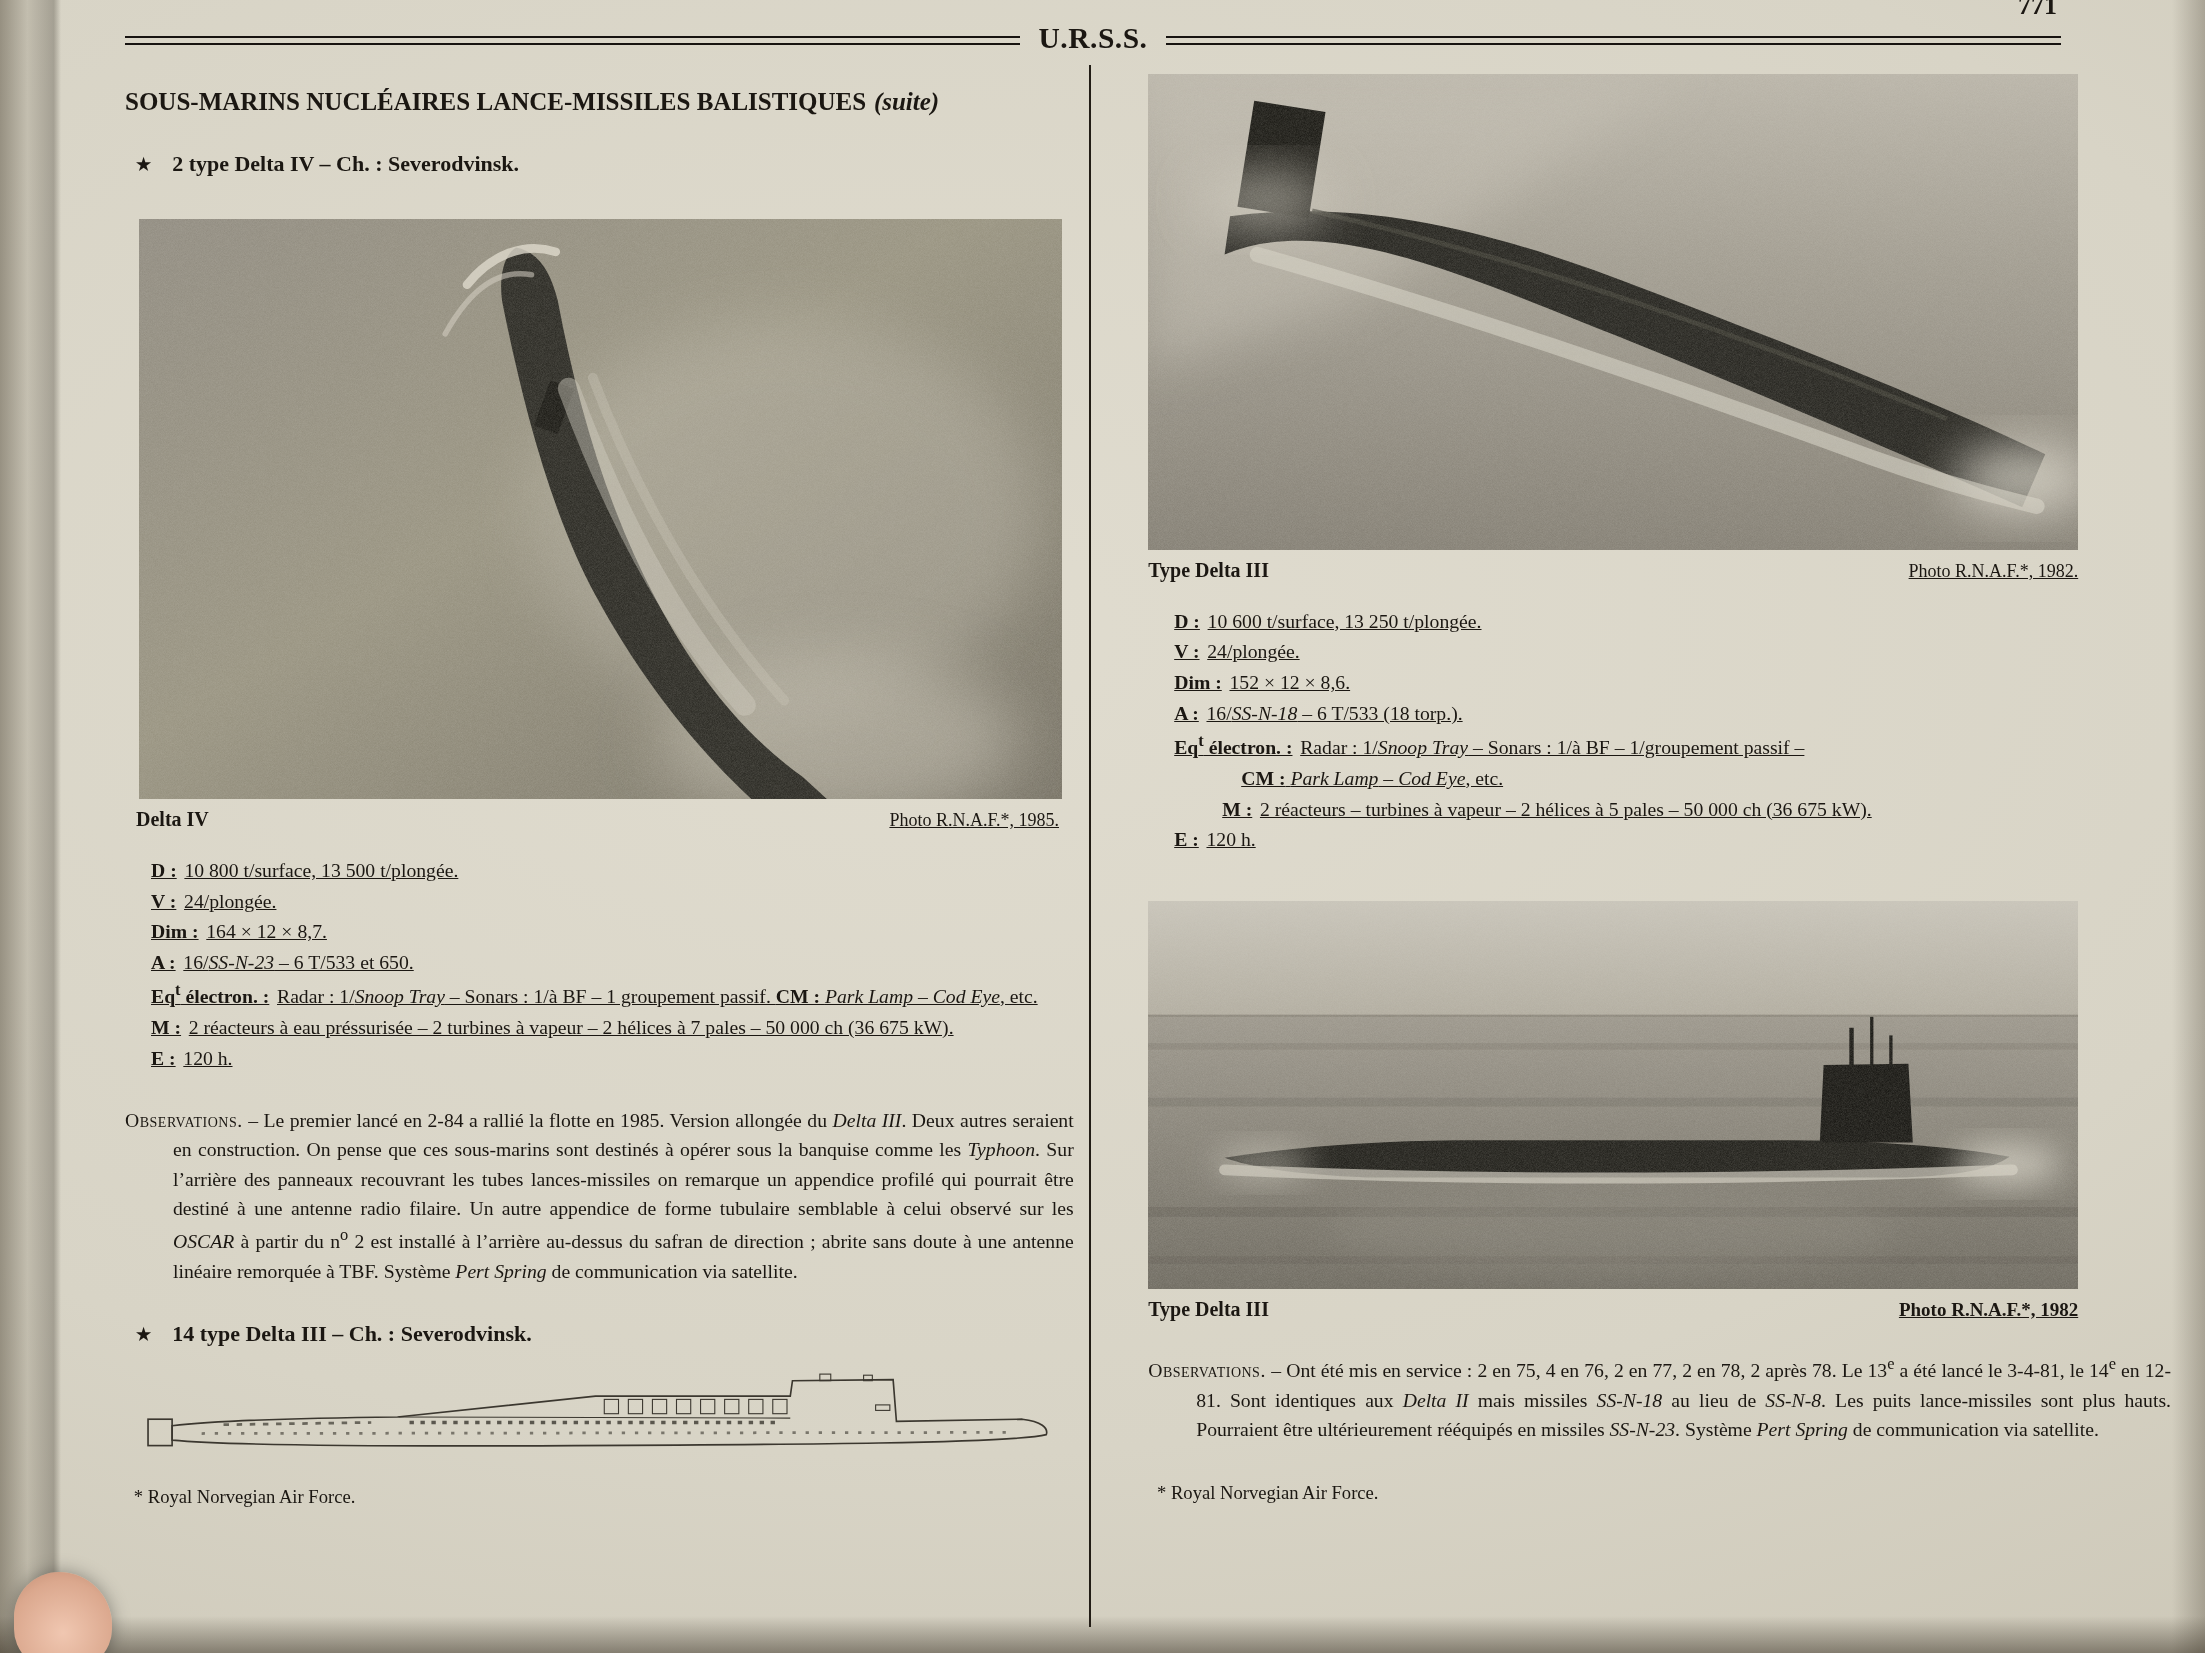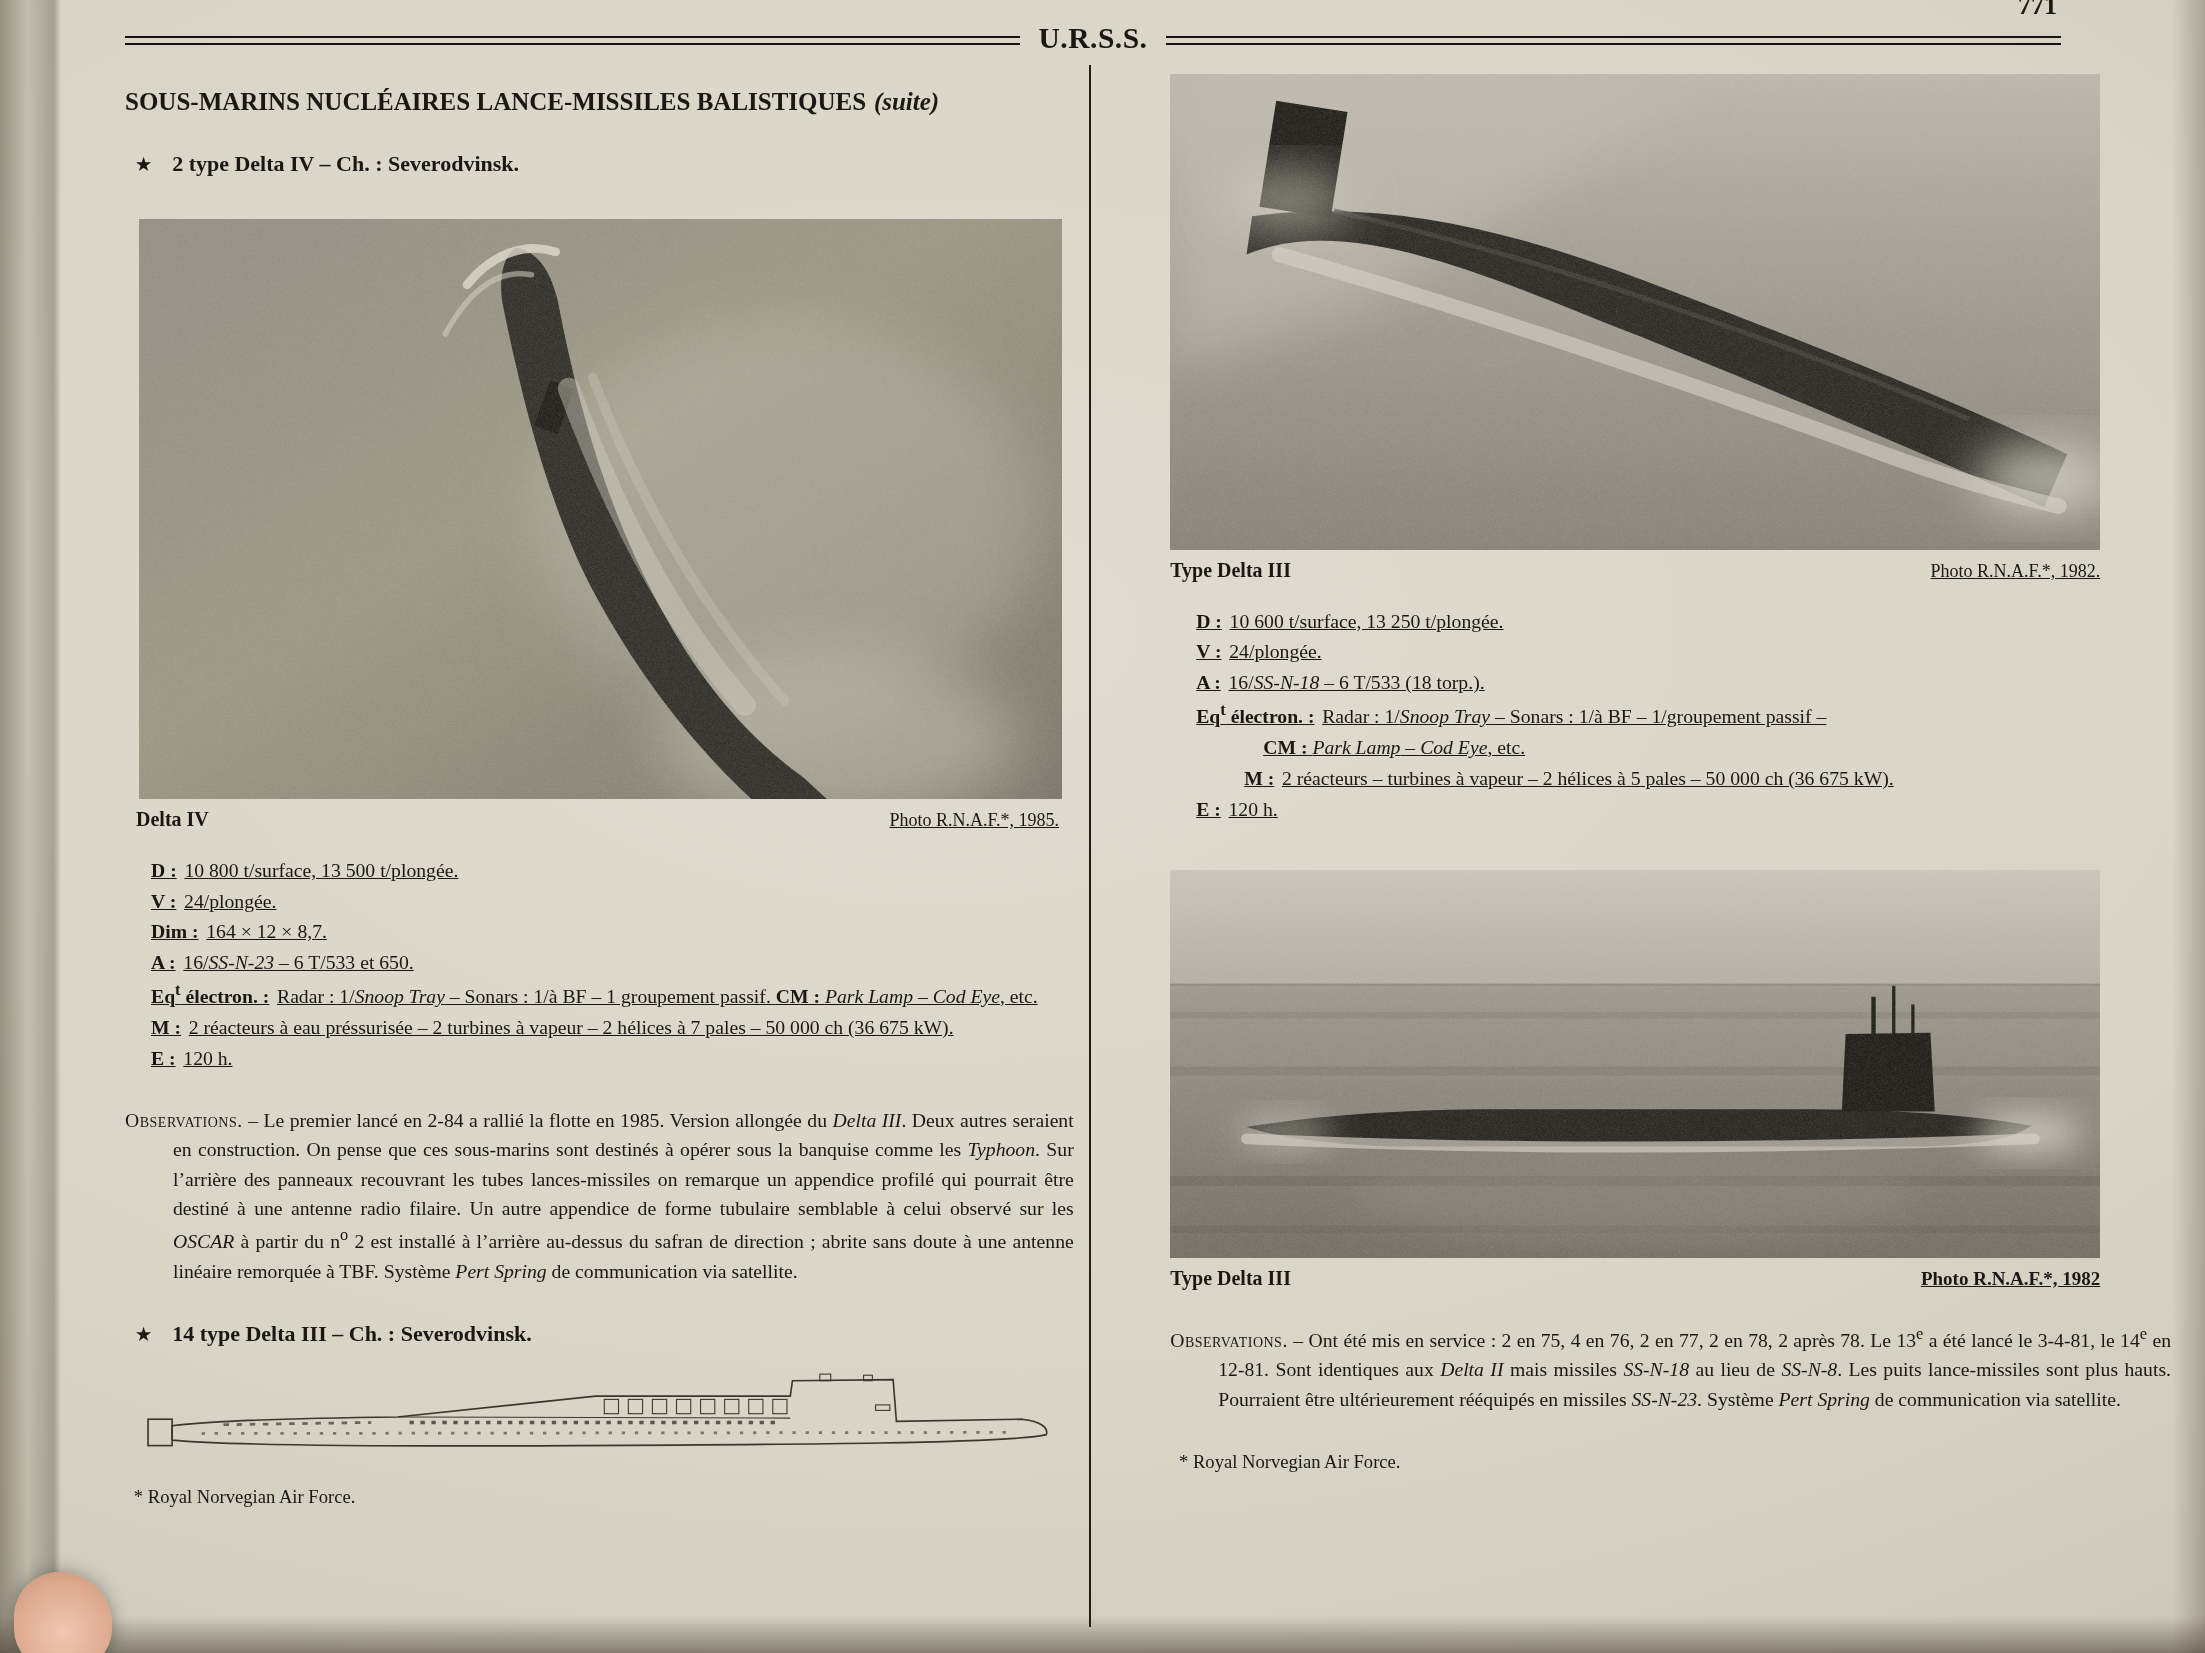--- a/index.html
+++ b/index.html
@@ -54,21 +54,21 @@
     font-size: 26px; font-weight: bold;
   }
 
   
   .columns {
     position: absolute; top: 65px; left: 125px; right: 34px; bottom: 8.8px;
     display: flex;
   }
   .col-left  { width: 964px; padding-right: 15.3px; }
   .col-divider { width: 2.2px; background: #221d16; margin-bottom: 18.6px; }
-  .col-right { flex: 1; padding-left: 79px; }
+  .col-right { flex: 1; padding-left: 57px; }
 
   .section-title { margin-top: 23px; font-size: 25px; font-weight: bold; white-space: nowrap; }
   .section-title .suffix { font-style: italic; margin-left: 7.7px; }
 
   .class-heading {
     margin: 35px 0 0 9.8px; font-size: 22px; font-weight: bold;
     display: flex; gap: 19.7px; align-items: baseline;
   }
   .class-heading .star { font-family: "DejaVu Sans", sans-serif; font-size: 19.7px; }
 
@@ -247,20 +247,21 @@
       </div>
 
       <div class="caption-row w-right">
         <span class="name">Type Delta III</span>
         <span class="credit">Photo R.N.A.F.*, 1982.</span>
       </div>
 
       <div class="specs">
         <div class="spec-row"><span class="label">D :</span><span class="value">10 600 t/surface, 13 250 t/plongée.</span></div>
         <div class="spec-row"><span class="label">V :</span><span class="value">24/plongée.</span></div>
+        <div class="spec-row"><span class="label">Dim :</span><span class="value">152 × 12 × 8,6.</span></div>
         <div class="spec-row"><span class="label">A :</span><span class="value">16/<i>SS-N-18</i> – 6 T/533 (18 torp.).</span></div>
         <div class="spec-row"><span class="label">Eq<sup>t</sup> électron. :</span><span class="value">Radar : 1/<i>Snoop Tray</i> – Sonars : 1/à BF – 1/groupement passif –<br><b>CM :</b> <i>Park Lamp</i> – <i>Cod Eye</i>, etc.</span></div>
         <div class="spec-row indent"><span class="label">M :</span><span class="value">2 réacteurs – turbines à vapeur – 2 hélices à 5 pales – 50 000 ch (36 675 kW).</span></div>
         <div class="spec-row"><span class="label">E :</span><span class="value">120 h.</span></div>
       </div>
 
       <div class="photo-frame" id="photo-delta-iii-2">
         <svg viewBox="0 0 1700 710" preserveAspectRatio="none">
           <defs>
             <linearGradient id="sky3" x1="0" y1="0" x2="0" y2="1">

